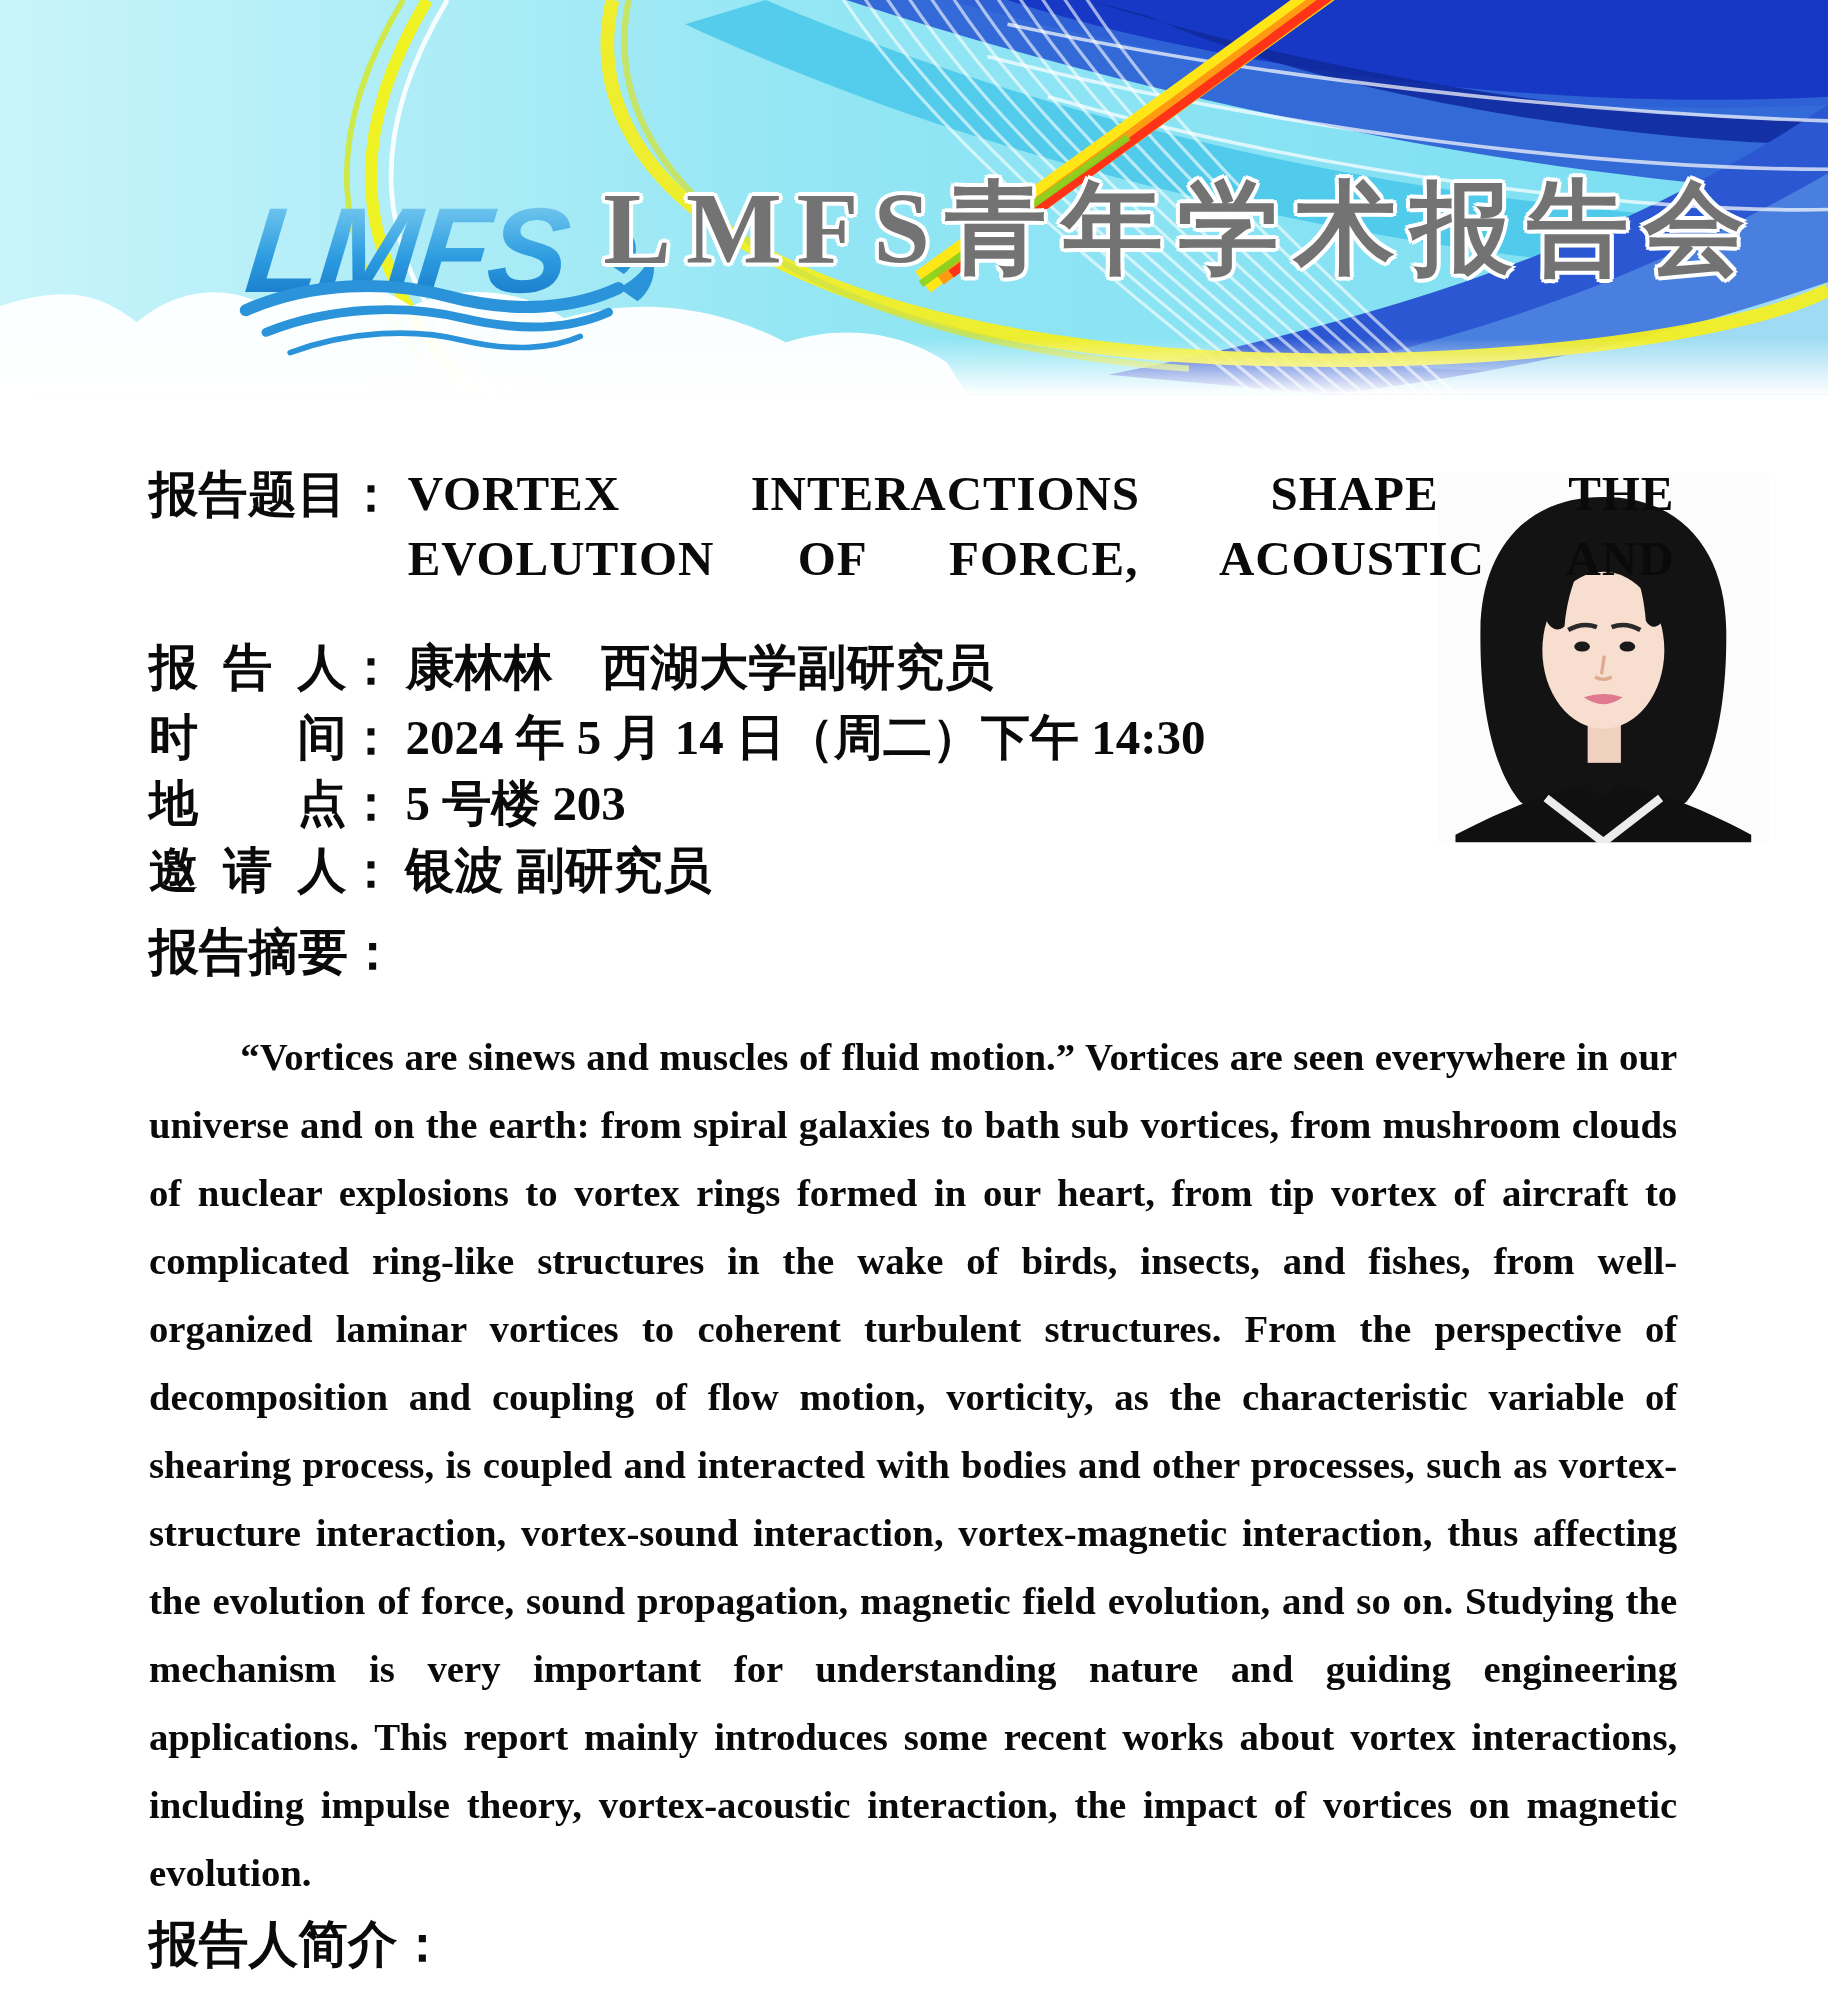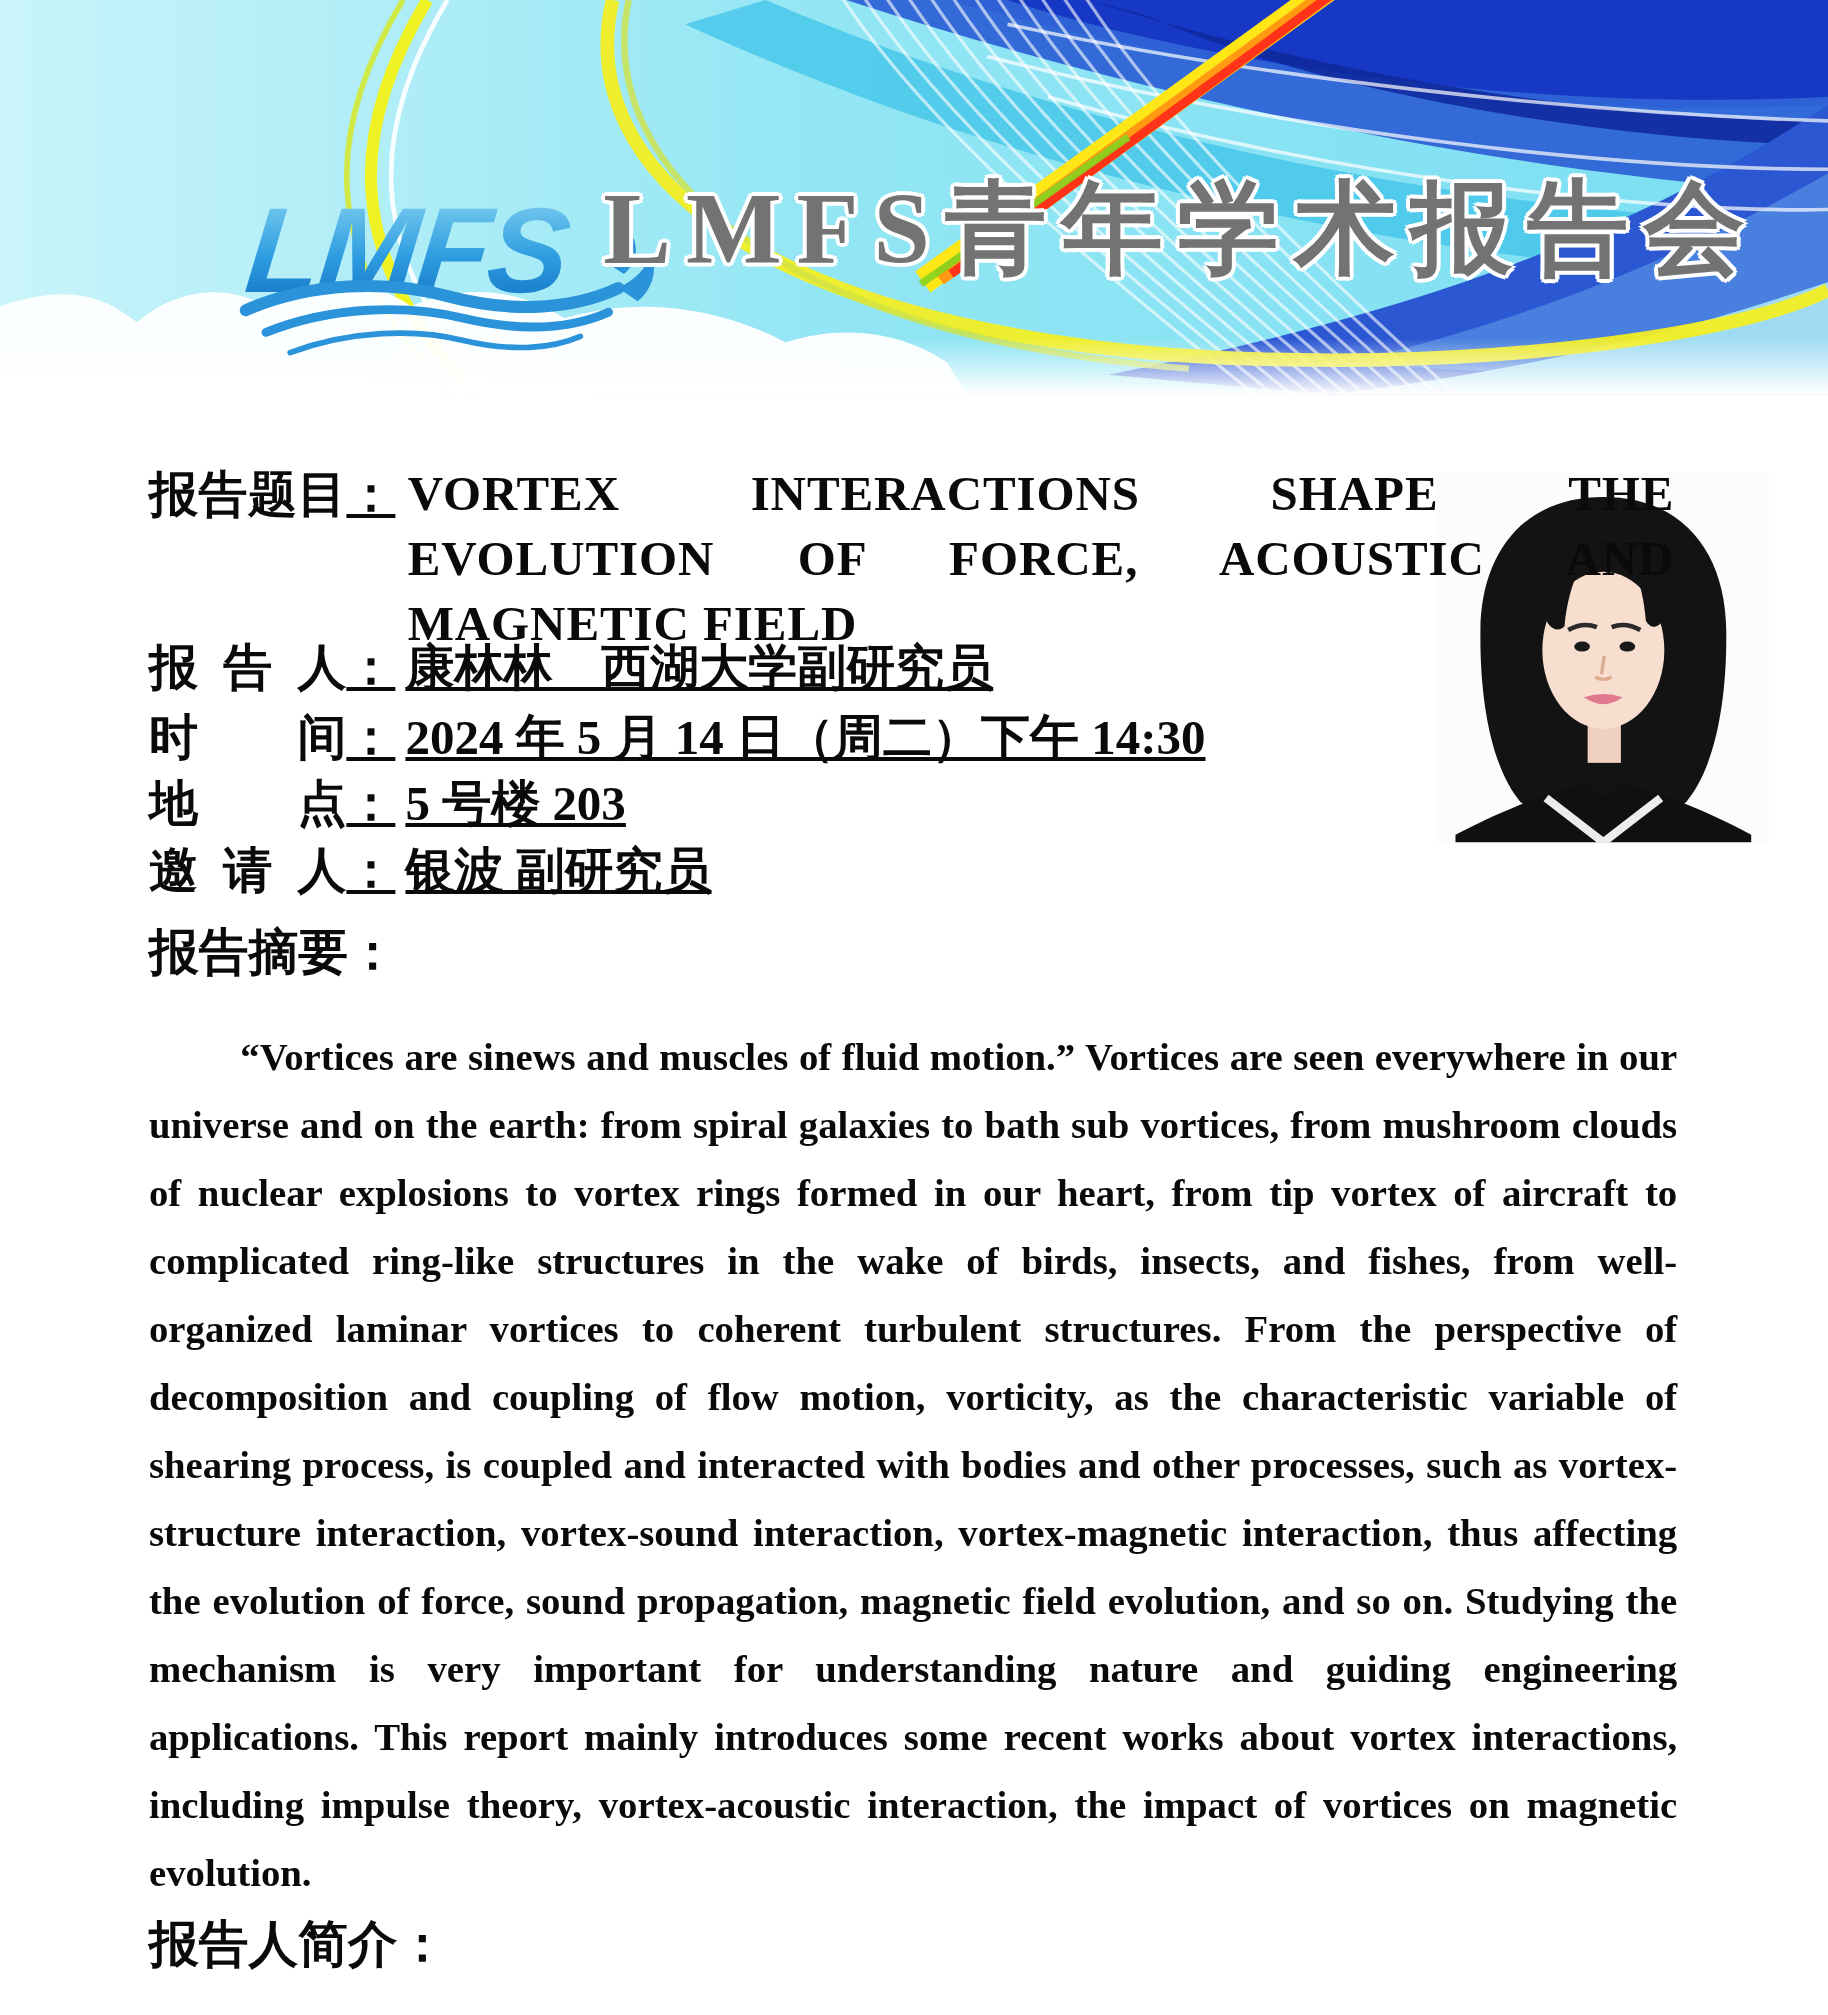--- a/index.html
+++ b/index.html
@@ -10,21 +10,21 @@
   svg{display:block;}
   
   .header-art{position:absolute;top:0;left:0;width:100%;height:21.6vw;}
   .header-title{
     position:absolute;left:33.0vw;top:9.35vw;z-index:3;white-space:nowrap;
     font-weight:700;font-size:5.55vw;line-height:1.15;letter-spacing:0.82vw;color:#737373;
     text-shadow:0.22vw 0 0 #fff,-0.22vw 0 0 #fff,0 0.22vw 0 #fff,0 -0.22vw 0 #fff,
       0.16vw 0.16vw 0 #fff,-0.16vw 0.16vw 0 #fff,0.16vw -0.16vw 0 #fff,-0.16vw -0.16vw 0 #fff;
   }
   
-  .line{position:absolute;left:8.15vw;white-space:nowrap;font-weight:700;font-size:2.68vw;z-index:2;text-decoration:underline;}
+  .line{position:absolute;left:8.15vw;white-space:nowrap;font-weight:700;font-size:2.68vw;z-index:2;}
   .lbox{display:inline-block;width:10.8vw;text-align:justify;text-align-last:justify;}
   .value{margin-left:0.55vw;text-align:center;}
   .title-block{
     position:absolute;left:22.3vw;top:25.3vw;width:69.3vw;z-index:2;
     font-weight:700;font-size:2.68vw;line-height:3.53vw;letter-spacing:0.05vw;
   }
   .title-block .jl{text-align:justify;text-align-last:justify;}
   .h2{position:absolute;left:8.15vw;font-size:2.72vw;font-weight:700;z-index:2;}
   .abstract{
     position:absolute;left:8.15vw;top:55.95vw;width:83.6vw;z-index:2;
@@ -116,21 +116,20 @@
       </g>
     </svg>
   </div>
 
   <div class="line" style="top:25.3vw">
     <span class="lbox">报告题目</span><span>：</span>
   </div>
   <div class="title-block">
     <div class="jl">VORTEX INTERACTIONS SHAPE THE</div>
     <div class="jl">EVOLUTION OF FORCE, ACOUSTIC AND</div>
-    <div>MAGNETIC FIELD</div>
   </div>
 
   <div class="line" style="top:34.75vw">
     <span class="lbox">报告人</span><span>：</span><span class="value">康林林　西湖大学副研究员</span>
   </div>
   <div class="line" style="top:38.55vw">
     <span class="lbox">时间</span><span>：</span><span class="value">2024 年 5 月 14 日（周二）下午 14:30</span>
   </div>
   <div class="line" style="top:42.2vw">
     <span class="lbox">地点</span><span>：</span><span class="value">5 号楼 203</span>

